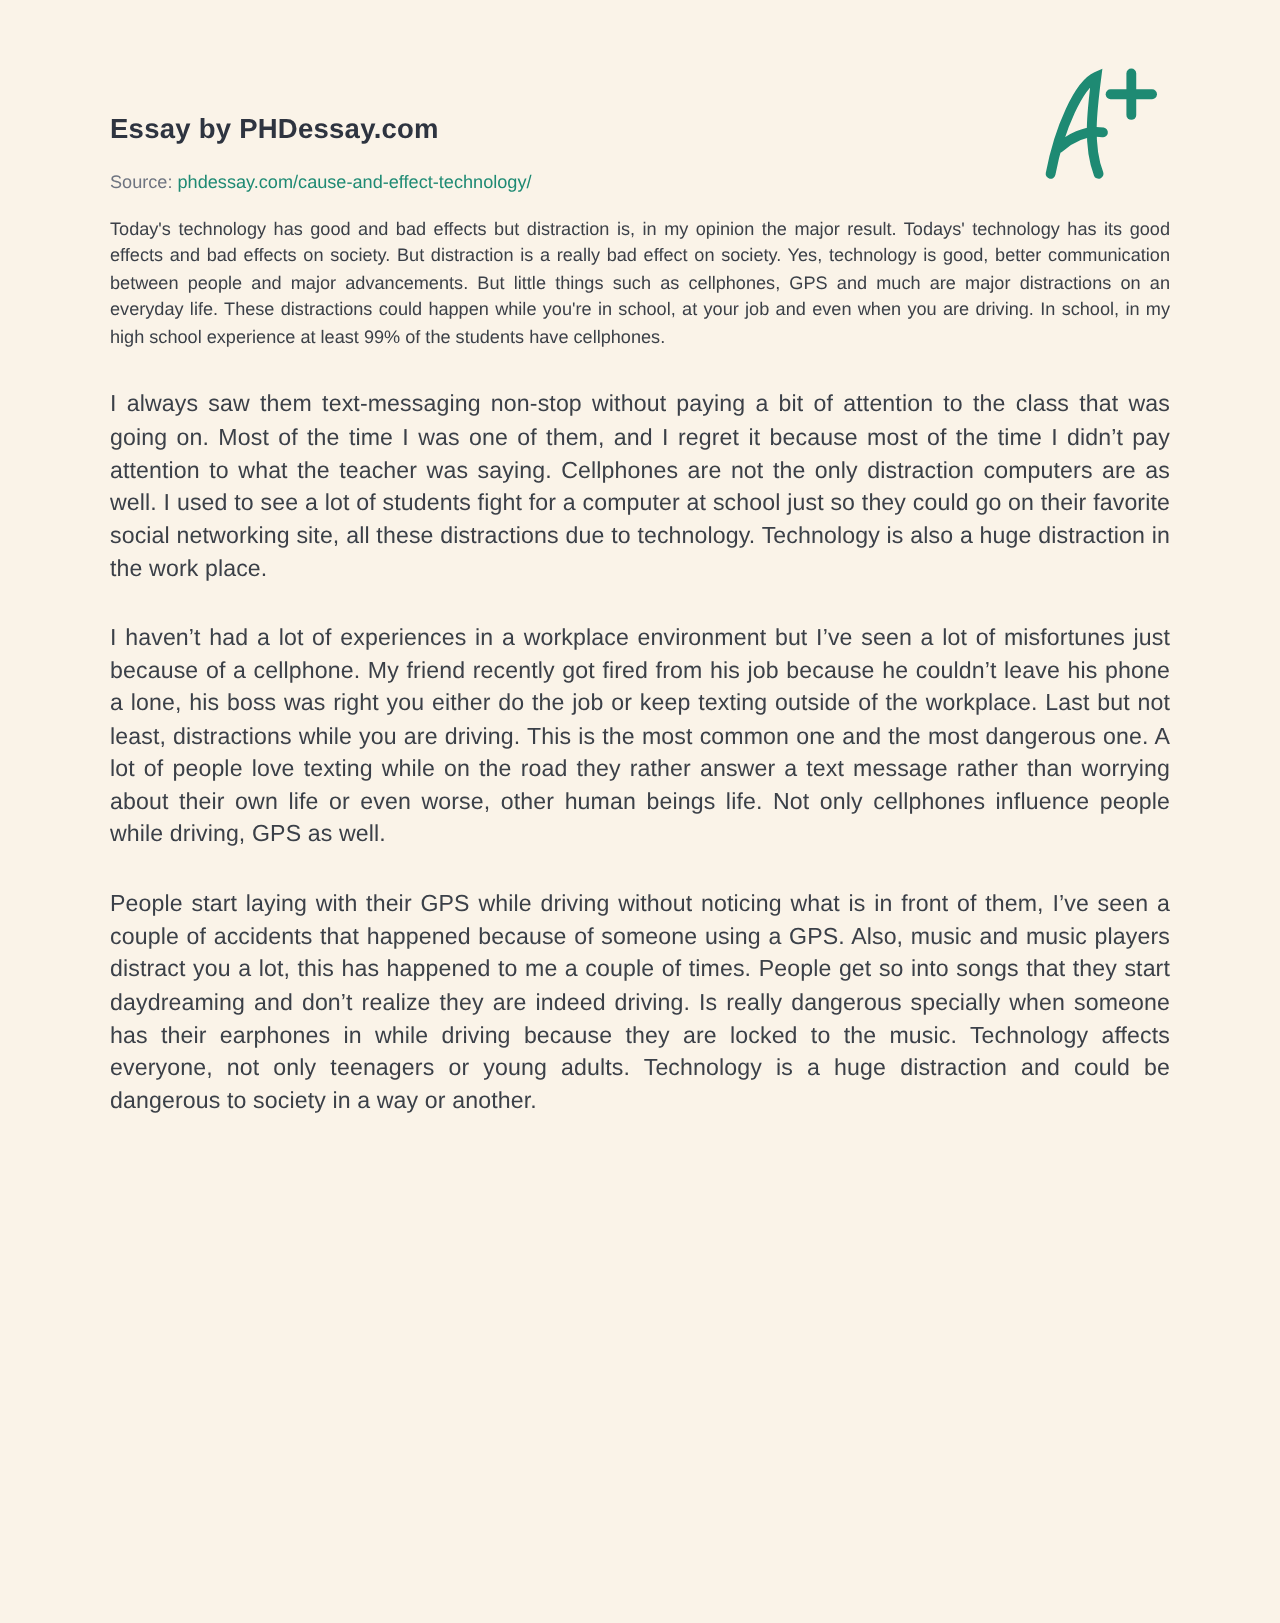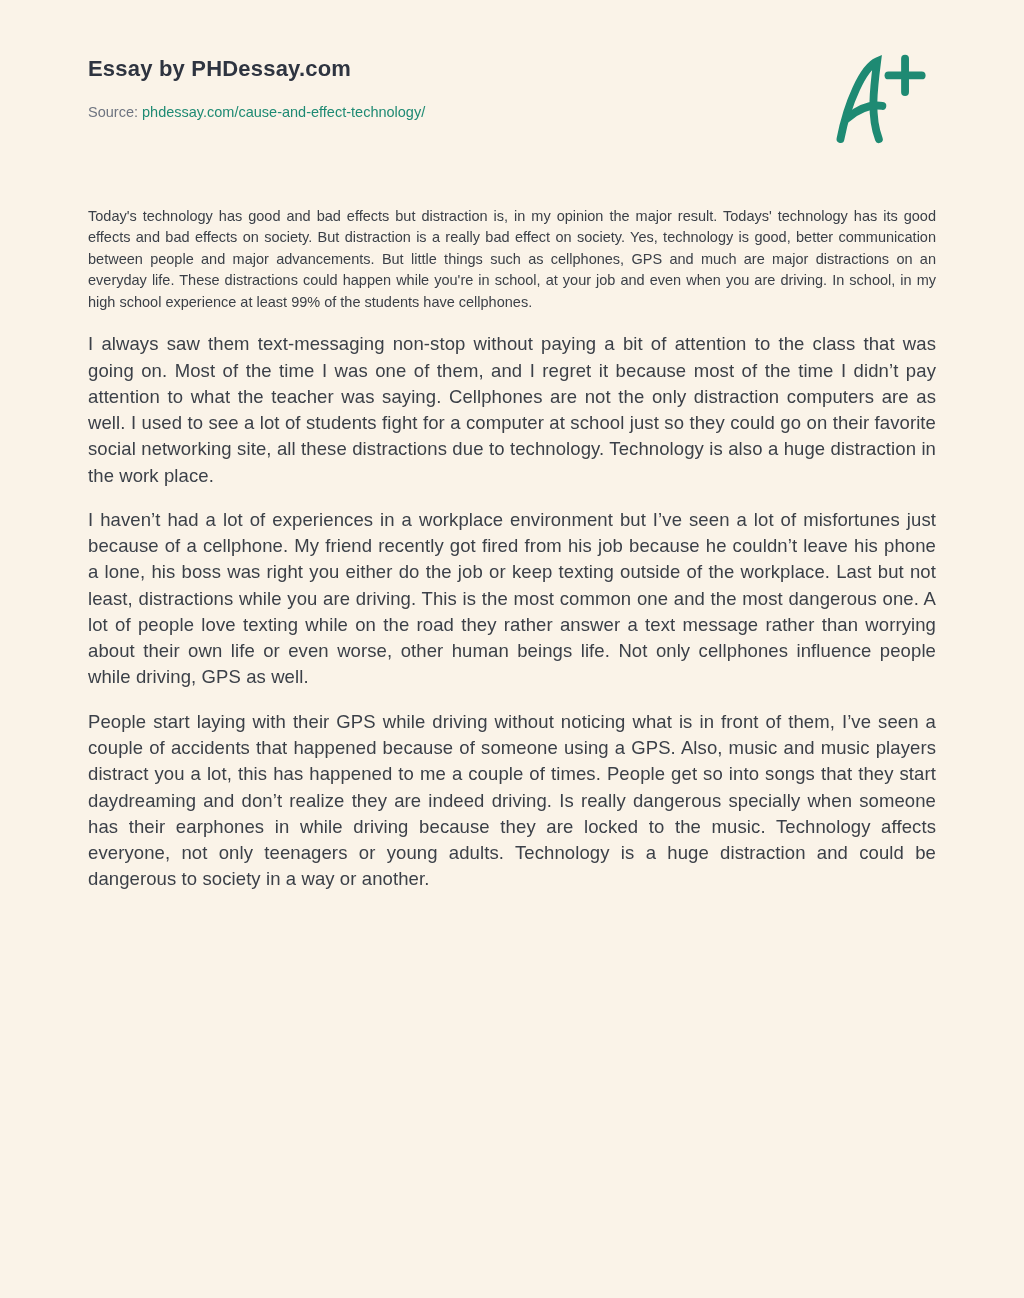--- a/index.html
+++ b/index.html
@@ -14,21 +14,21 @@
     width: 1024px;
     min-height: 1298px;
     margin: 0 auto;
     background: #faf3e8;
     padding: 56px 88px 80px 88px;
   }
 
   .header {
     display: flex;
     justify-content: space-between;
-    align-items: flex-start;
+    align-items: flex-end;
   }
 
   .site-title {
     font-size: 22px;
     font-weight: 700;
     color: #2e3440;
     letter-spacing: 0.2px;
   }
 
   .source-line {
@@ -53,29 +53,29 @@
 
   .essay-title {
     margin-top: 66px;
     font-size: 30px;
     font-weight: 700;
     color: #262b35;
     letter-spacing: 0.2px;
   }
 
   .intro-para {
-    margin-top: 52px;
+    margin-top: 20px;
     font-size: 14.5px;
     line-height: 1.48;
     color: #3b4048;
     text-align: justify;
   }
 
   .body-para {
-    margin-top: 18px;
+    margin-top: 29px;
     font-size: 18.5px;
     line-height: 1.42;
     color: #3b4048;
     text-align: justify;
     letter-spacing: 0.1px;
   }
 </style>
 </head>
 <body>
 

